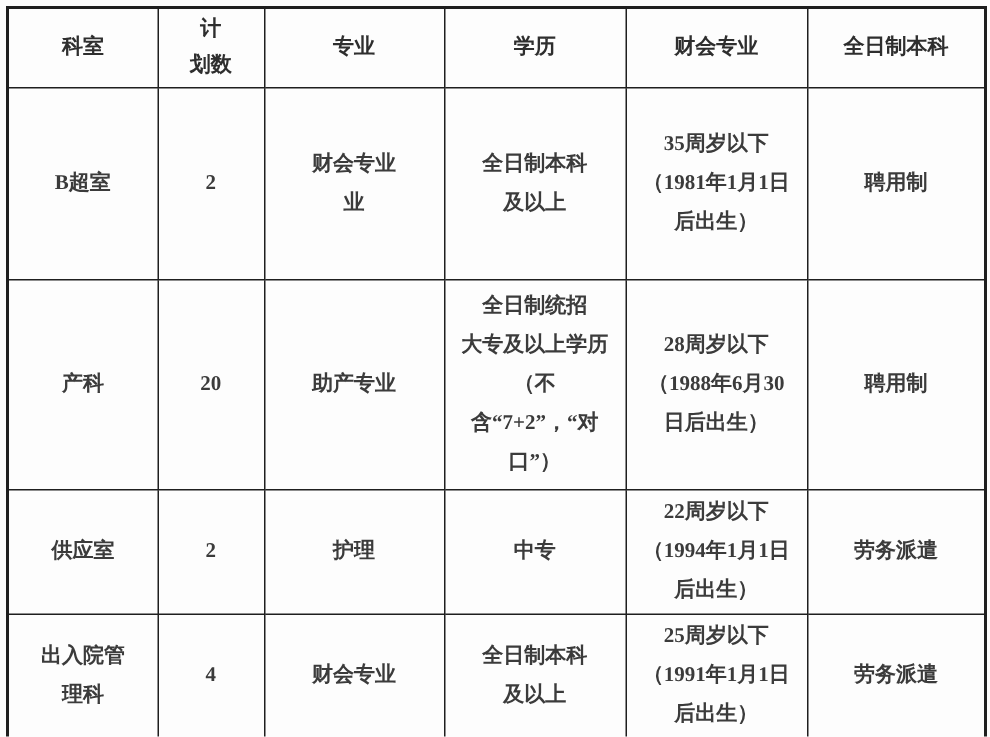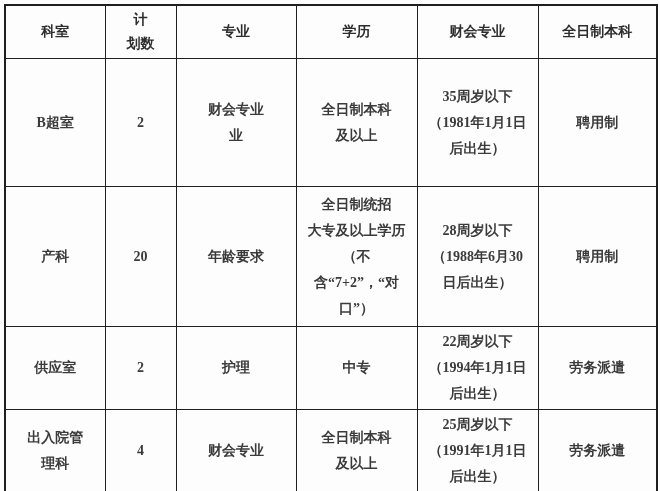--- a/index.html
+++ b/index.html
@@ -84,21 +84,21 @@
         <td>全日制本科
 及以上</td>
         <td>35周岁以下
 （1981年1月1日
 后出生）</td>
         <td>聘用制</td>
       </tr>
       <tr class="row-1">
         <td>产科</td>
         <td>20</td>
-        <td>年龄要求</td>
+        <td>助产专业</td>
         <td>全日制统招
 大专及以上学历
 （不
 含“7+2”，“对
 口”）</td>
         <td>28周岁以下
 （1988年6月30
 日后出生）</td>
         <td>聘用制</td>
       </tr>

